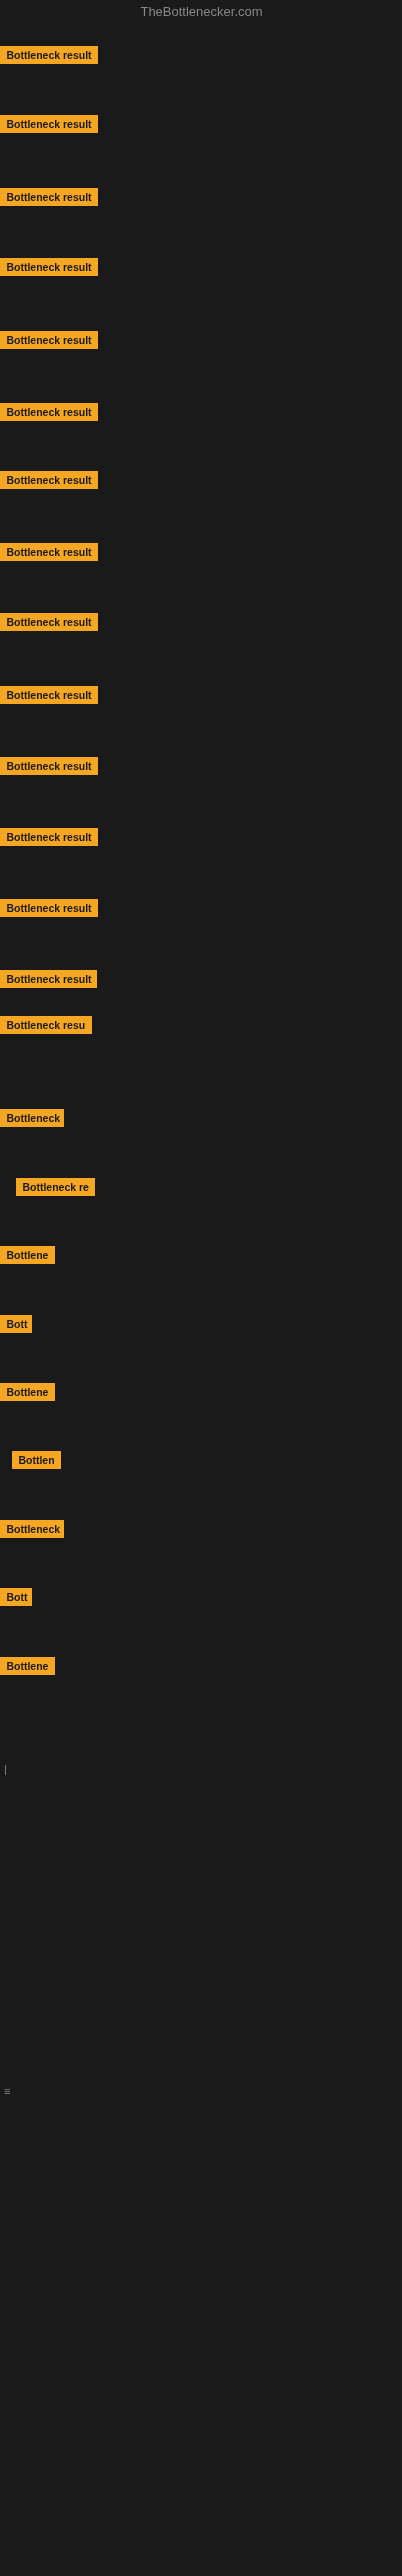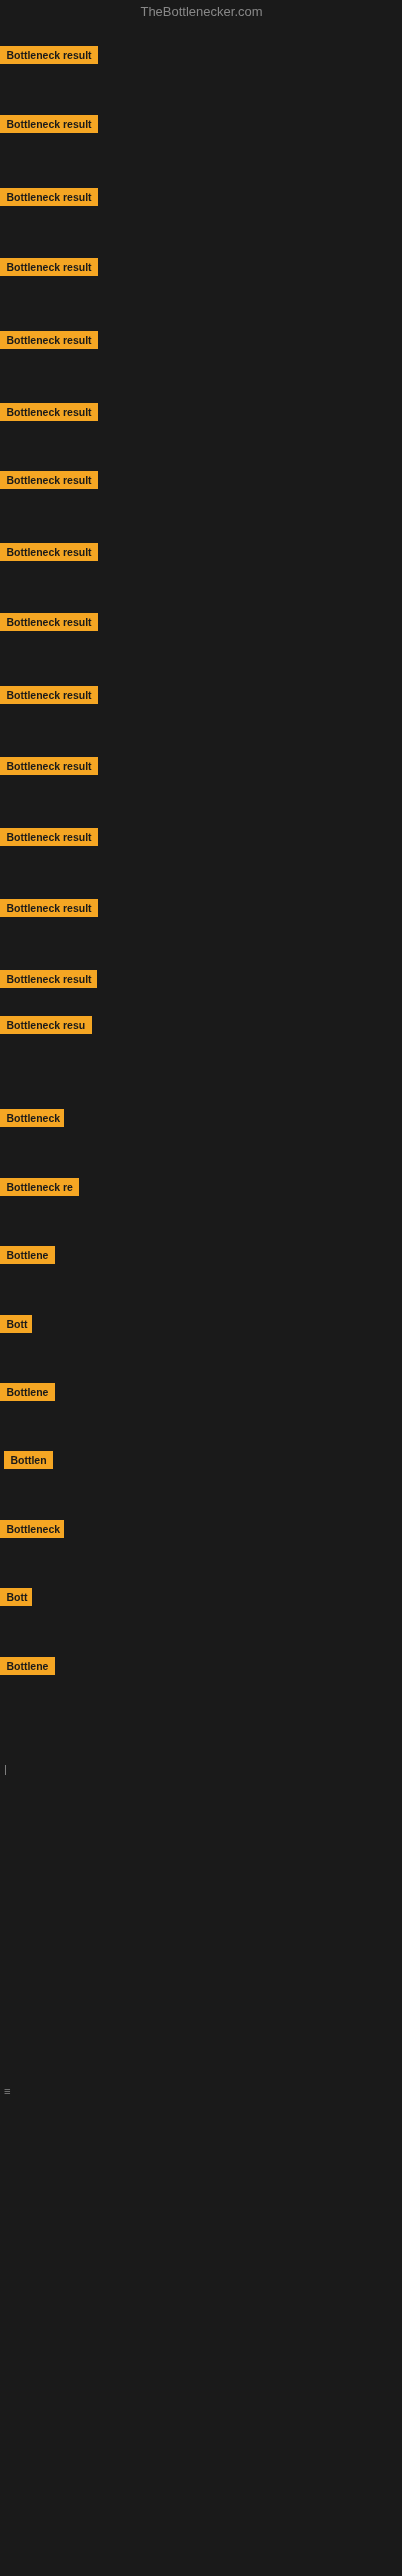--- a/index.html
+++ b/index.html
@@ -69,24 +69,24 @@
     <div class="bottleneck-item" style="top: 471px; left: 0px;"><span class="bottleneck-badge" style="max-width: 109px;">Bottleneck result</span></div>
     <div class="bottleneck-item" style="top: 543px; left: 0px;"><span class="bottleneck-badge" style="max-width: 109px;">Bottleneck result</span></div>
     <div class="bottleneck-item" style="top: 613px; left: 0px;"><span class="bottleneck-badge" style="max-width: 109px;">Bottleneck result</span></div>
     <div class="bottleneck-item" style="top: 686px; left: 0px;"><span class="bottleneck-badge" style="max-width: 105px;">Bottleneck result</span></div>
     <div class="bottleneck-item" style="top: 757px; left: 0px;"><span class="bottleneck-badge" style="max-width: 105px;">Bottleneck result</span></div>
     <div class="bottleneck-item" style="top: 828px; left: 0px;"><span class="bottleneck-badge" style="max-width: 105px;">Bottleneck result</span></div>
     <div class="bottleneck-item" style="top: 899px; left: 0px;"><span class="bottleneck-badge" style="max-width: 101px;">Bottleneck result</span></div>
     <div class="bottleneck-item" style="top: 970px; left: 0px;"><span class="bottleneck-badge" style="max-width: 97px;">Bottleneck result</span></div>
     <div class="bottleneck-item" style="top: 1016px; left: 0px;"><span class="bottleneck-badge" style="max-width: 93px;">Bottleneck resu</span></div>
     <div class="bottleneck-item" style="top: 1109px; left: 0px;"><span class="bottleneck-badge" style="max-width: 64px;">Bottleneck</span></div>
-    <div class="bottleneck-item" style="top: 1178px; left: 0px; text-align: center;"><span class="bottleneck-badge" style="max-width: 81px;">Bottleneck re</span></div>
+    <div class="bottleneck-item" style="top: 1178px; left: 16px; text-align: center;"><span class="bottleneck-badge" style="max-width: 81px;">Bottleneck re</span></div>
     <div class="bottleneck-item" style="top: 1246px; left: 0px;"><span class="bottleneck-badge" style="max-width: 56px;">Bottlene</span></div>
     <div class="bottleneck-item" style="top: 1315px; left: 0px;"><span class="bottleneck-badge" style="max-width: 32px;">Bott</span></div>
     <div class="bottleneck-item" style="top: 1383px; left: 0px;"><span class="bottleneck-badge" style="max-width: 56px;">Bottlene</span></div>
-    <div class="bottleneck-item" style="top: 1451px; left: 4px;"><span class="bottleneck-badge" style="max-width: 50px;">Bottlen</span></div>
+    <div class="bottleneck-item" style="top: 1451px; left: 12px;"><span class="bottleneck-badge" style="max-width: 50px;">Bottlen</span></div>
     <div class="bottleneck-item" style="top: 1520px; left: 0px;"><span class="bottleneck-badge" style="max-width: 64px;">Bottleneck</span></div>
     <div class="bottleneck-item" style="top: 1588px; left: 0px;"><span class="bottleneck-badge" style="max-width: 32px;">Bott</span></div>
     <div class="bottleneck-item" style="top: 1657px; left: 0px;"><span class="bottleneck-badge" style="max-width: 56px;">Bottlene</span></div>
     <span class="small-mark" style="top: 1763px; left: 4px;">|</span>
     <span class="small-mark" style="top: 2085px; left: 4px;">≡</span>
   </div>
 
 
 </body></html>

